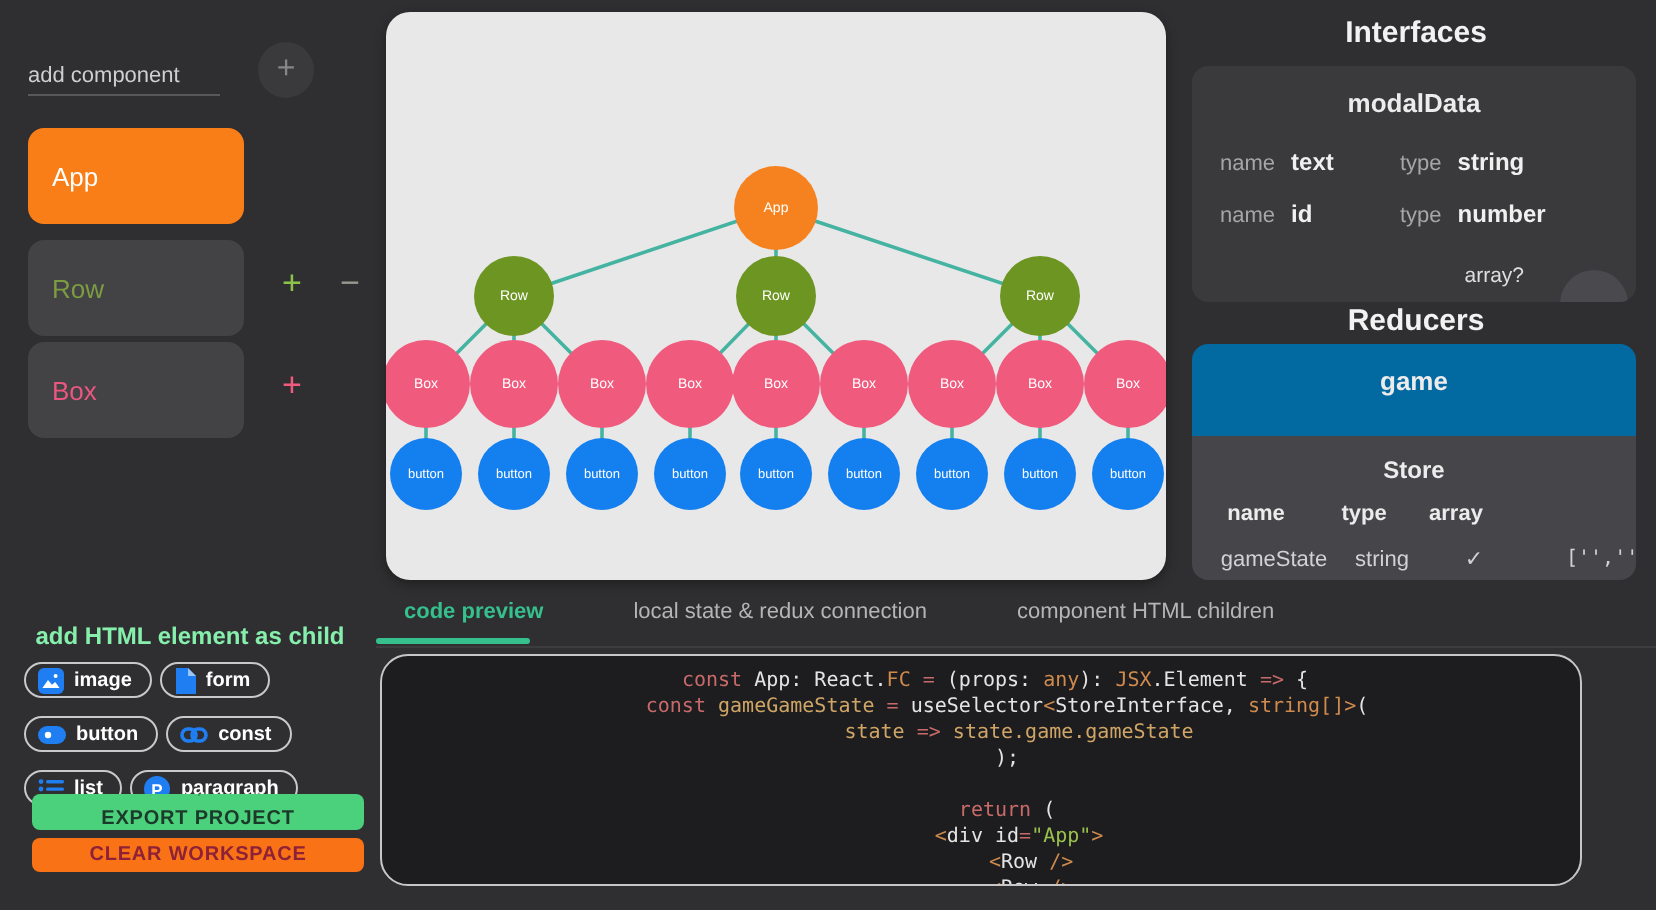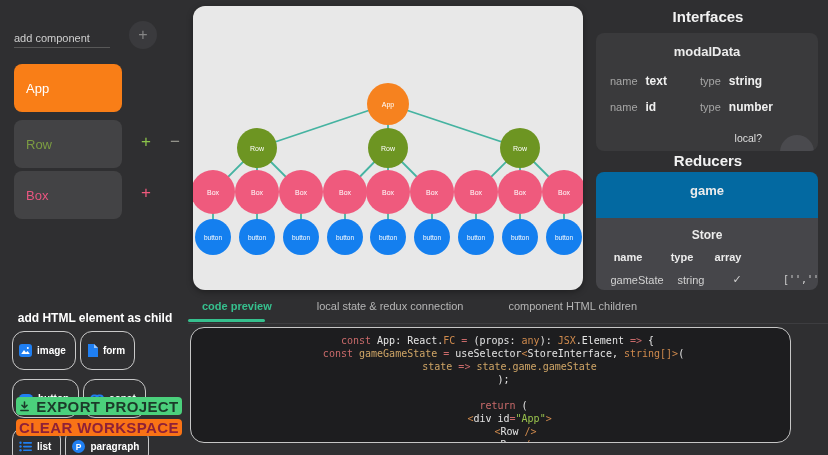--- a/index.html
+++ b/index.html
@@ -82,36 +82,36 @@
   }
   #store-headers { margin-top:9px; }
   #store-headers span { text-align:center; color:#ececec; font-size:11px; font-weight:bold; }
   .store-row { margin-top:10px;padding-left:13px; }
   .store-row span { text-align:center; color:#d2d2d2; font-size:11px; white-space:nowrap; }
   .store-row span:last-child { text-align:left; padding-left:26px; font-family:"DejaVu Sans Mono",monospace; font-size:10px; }
 
   
   #add-html-label {
     position:absolute; left:0; top:311px; width:190px; text-align:center;
-    color:#ffffff; font-size:12px; font-weight:bold;
+    color:#86efac; font-size:12px; font-weight:bold;
   }
   #palette {
     position:absolute; left:12px; top:331px; width:178px;
     display:flex; flex-wrap:wrap; column-gap:4px; row-gap:9px;
   }
   .pill {
-    height:39px; border:1.5px solid #c9c9c9; border-radius:12px; background:transparent;
+    height:18px; border:1.5px solid #c9c9c9; border-radius:12px; background:transparent;
     display:inline-flex; align-items:center; gap:5px; padding:0 9px 0 6px;
     color:#ffffff; font-size:10px; font-weight:bold; cursor:pointer;
   }
   .pill svg { display:block; }
   .big-btn {
     position:absolute; left:16px; width:166px; border:none; border-radius:4px;
-    font-size:15px; font-weight:bold; letter-spacing:.4px; cursor:pointer;
-    display:flex; align-items:center; justify-content:center; gap:6px;
+    font-size:10px; font-weight:bold; letter-spacing:.4px; cursor:pointer;
+    display:flex; align-items:center; justify-content:center; gap:6px;flex-direction:column;
   }
   #export-btn { top:397px; height:18px; background:#4bd07c; color:#1c3a2a; }
   #clear-btn  { top:419px; height:17px; background:#f97316; color:#8e2138; }
 
   
   #tab-bar { position:absolute; left:188px; top:300px; display:flex; padding-left:14px; }
   .tab { margin-right:45px; font-size:11px; color:#b5b5b5; cursor:pointer; white-space:nowrap; }
   .tab.active { color:#36c08e; font-weight:bold; }
   #tab-underline { position:absolute; left:188px; top:319px; width:77px; height:3px; background:#36c08e; border-radius:2px; }
   #tab-divider { position:absolute; left:188px; top:323px; width:640px; height:1px; background:#3d3d40; }
@@ -284,21 +284,21 @@
           <div class="if-cell c1">
             <span class="if-label">name</span>
             <span class="if-value">id</span>
           </div>
           <div class="if-cell">
             <span class="if-label">type</span>
             <span class="if-value">number</span>
           </div>
         </div>
       </div>
-    <span id="array-label">local?</span>
+    <span id="array-label">array?</span>
     <div id="interfaces-bump"></div>
   </div>
 
   <div id="reducers-title" class="panel-title">Reducers</div>
   <div id="reducers-card" class="right-card">
     <div id="game-block">
       <div class="card-title">game</div>
     </div>
     <div id="store-block">
       <div id="store-title">Store</div>

